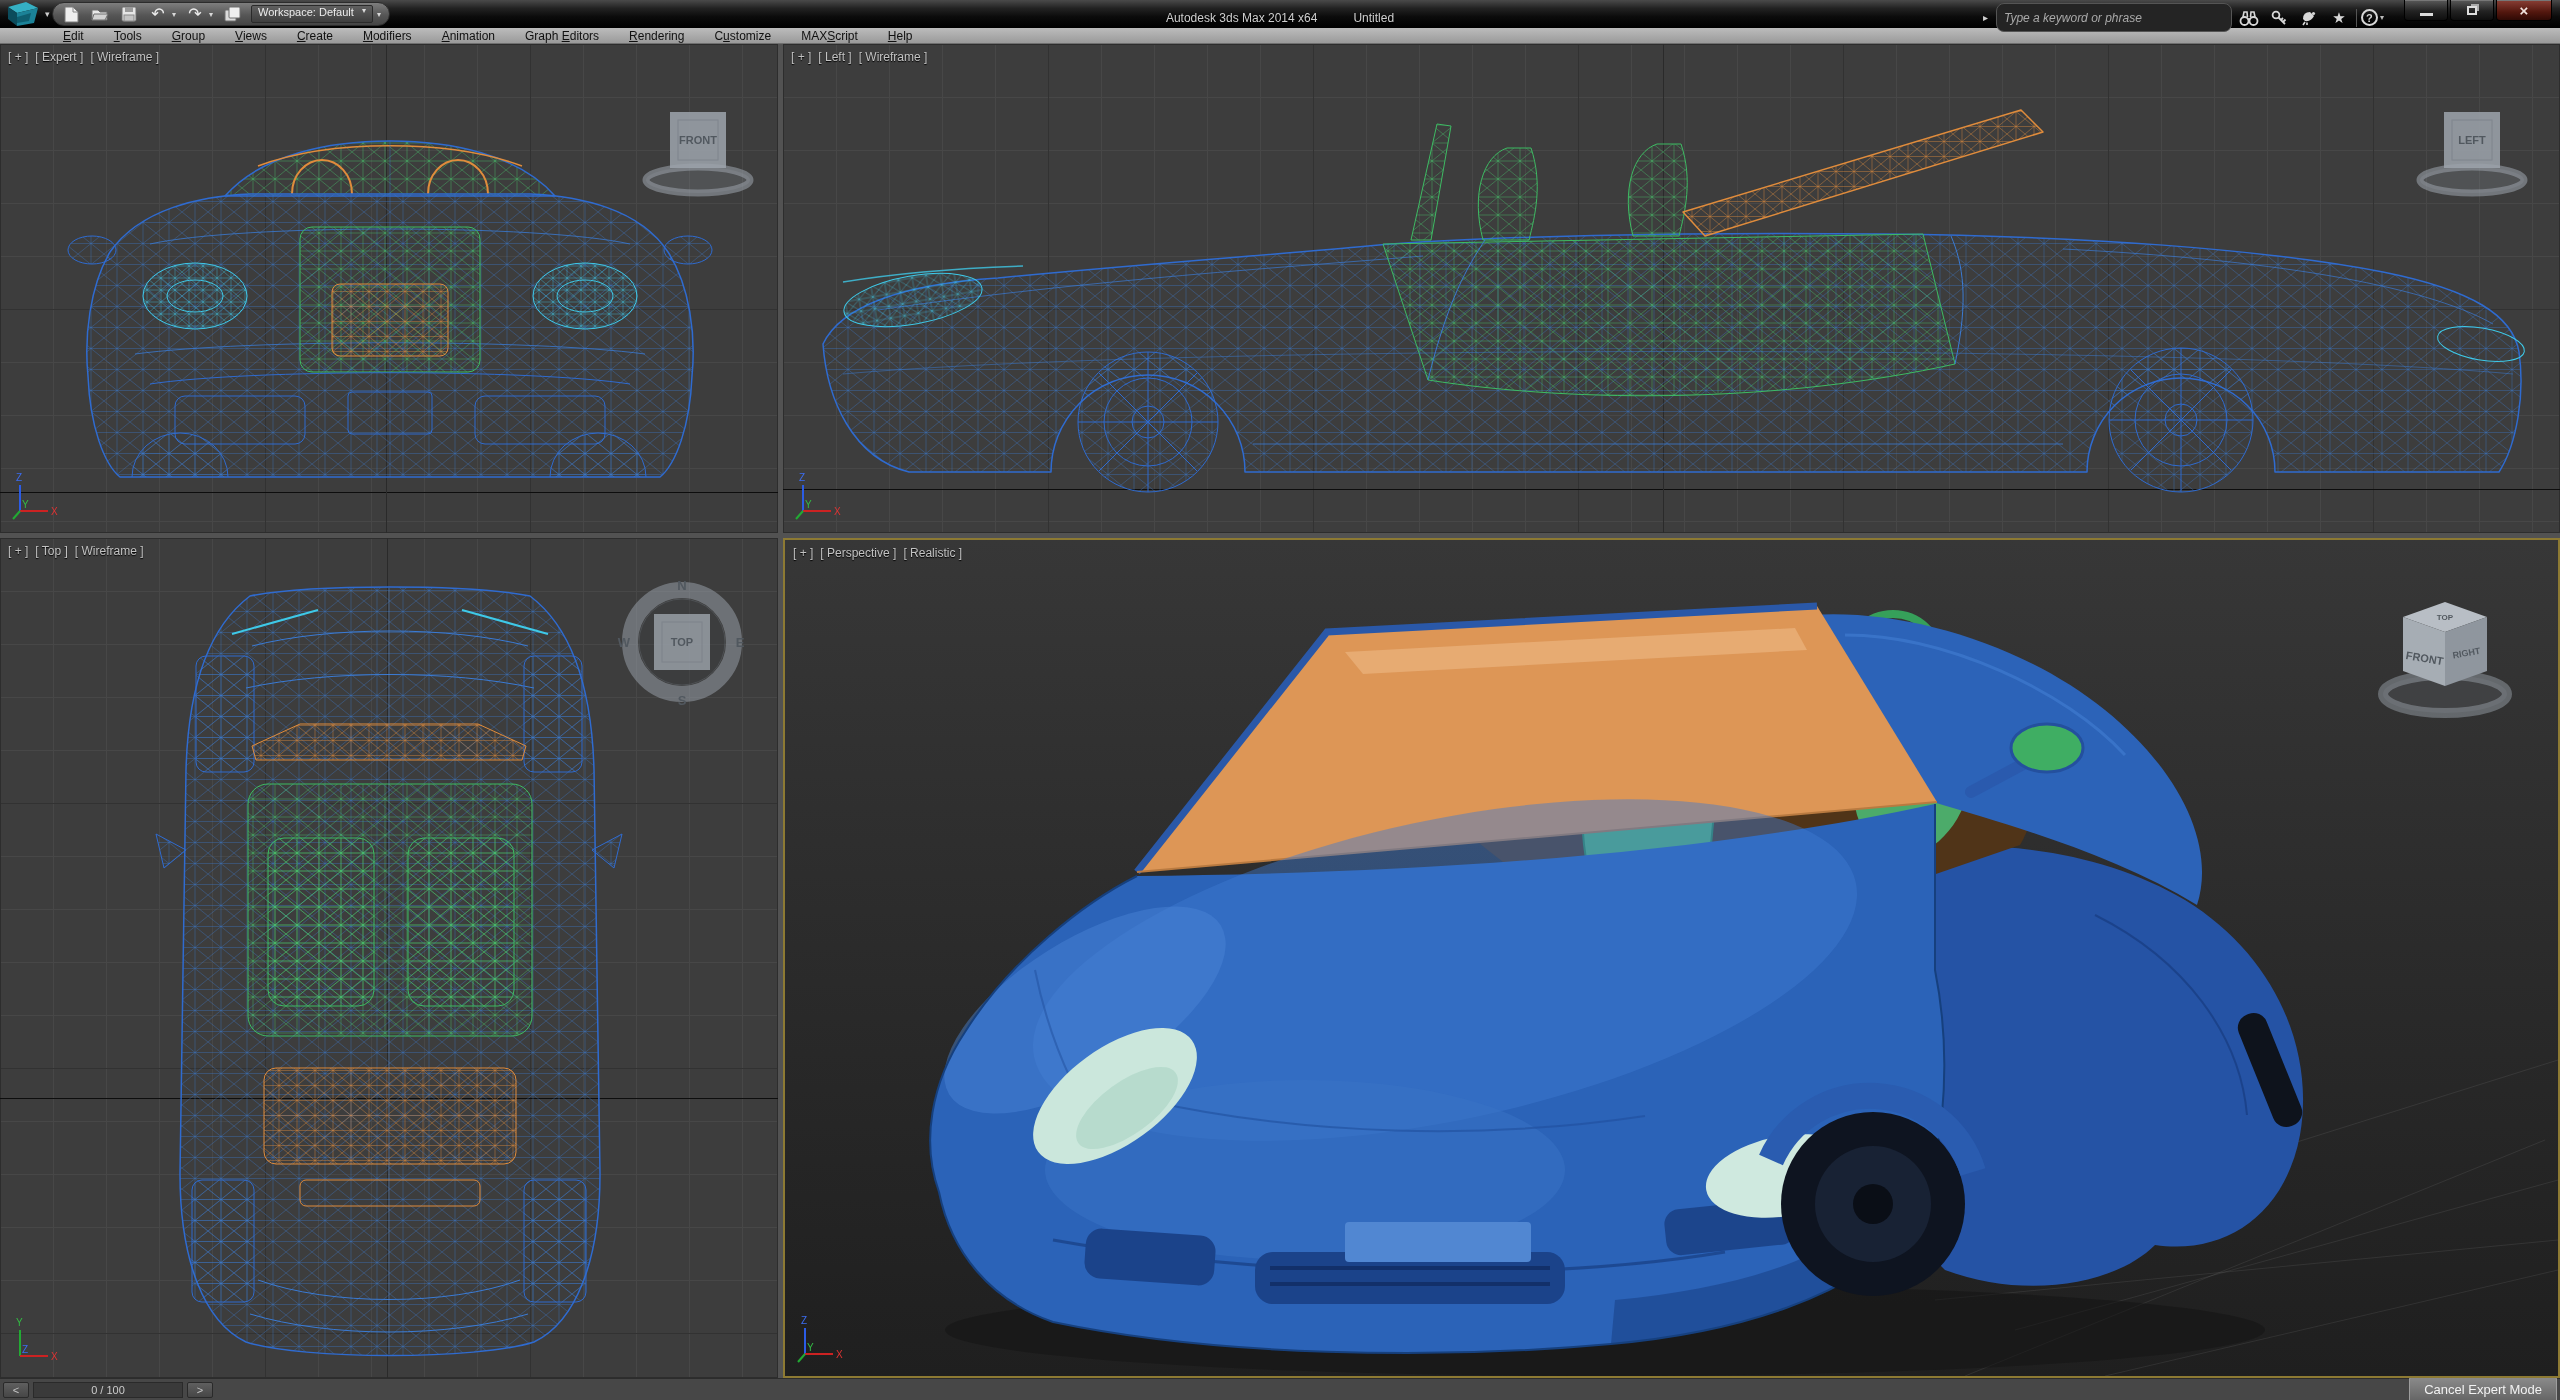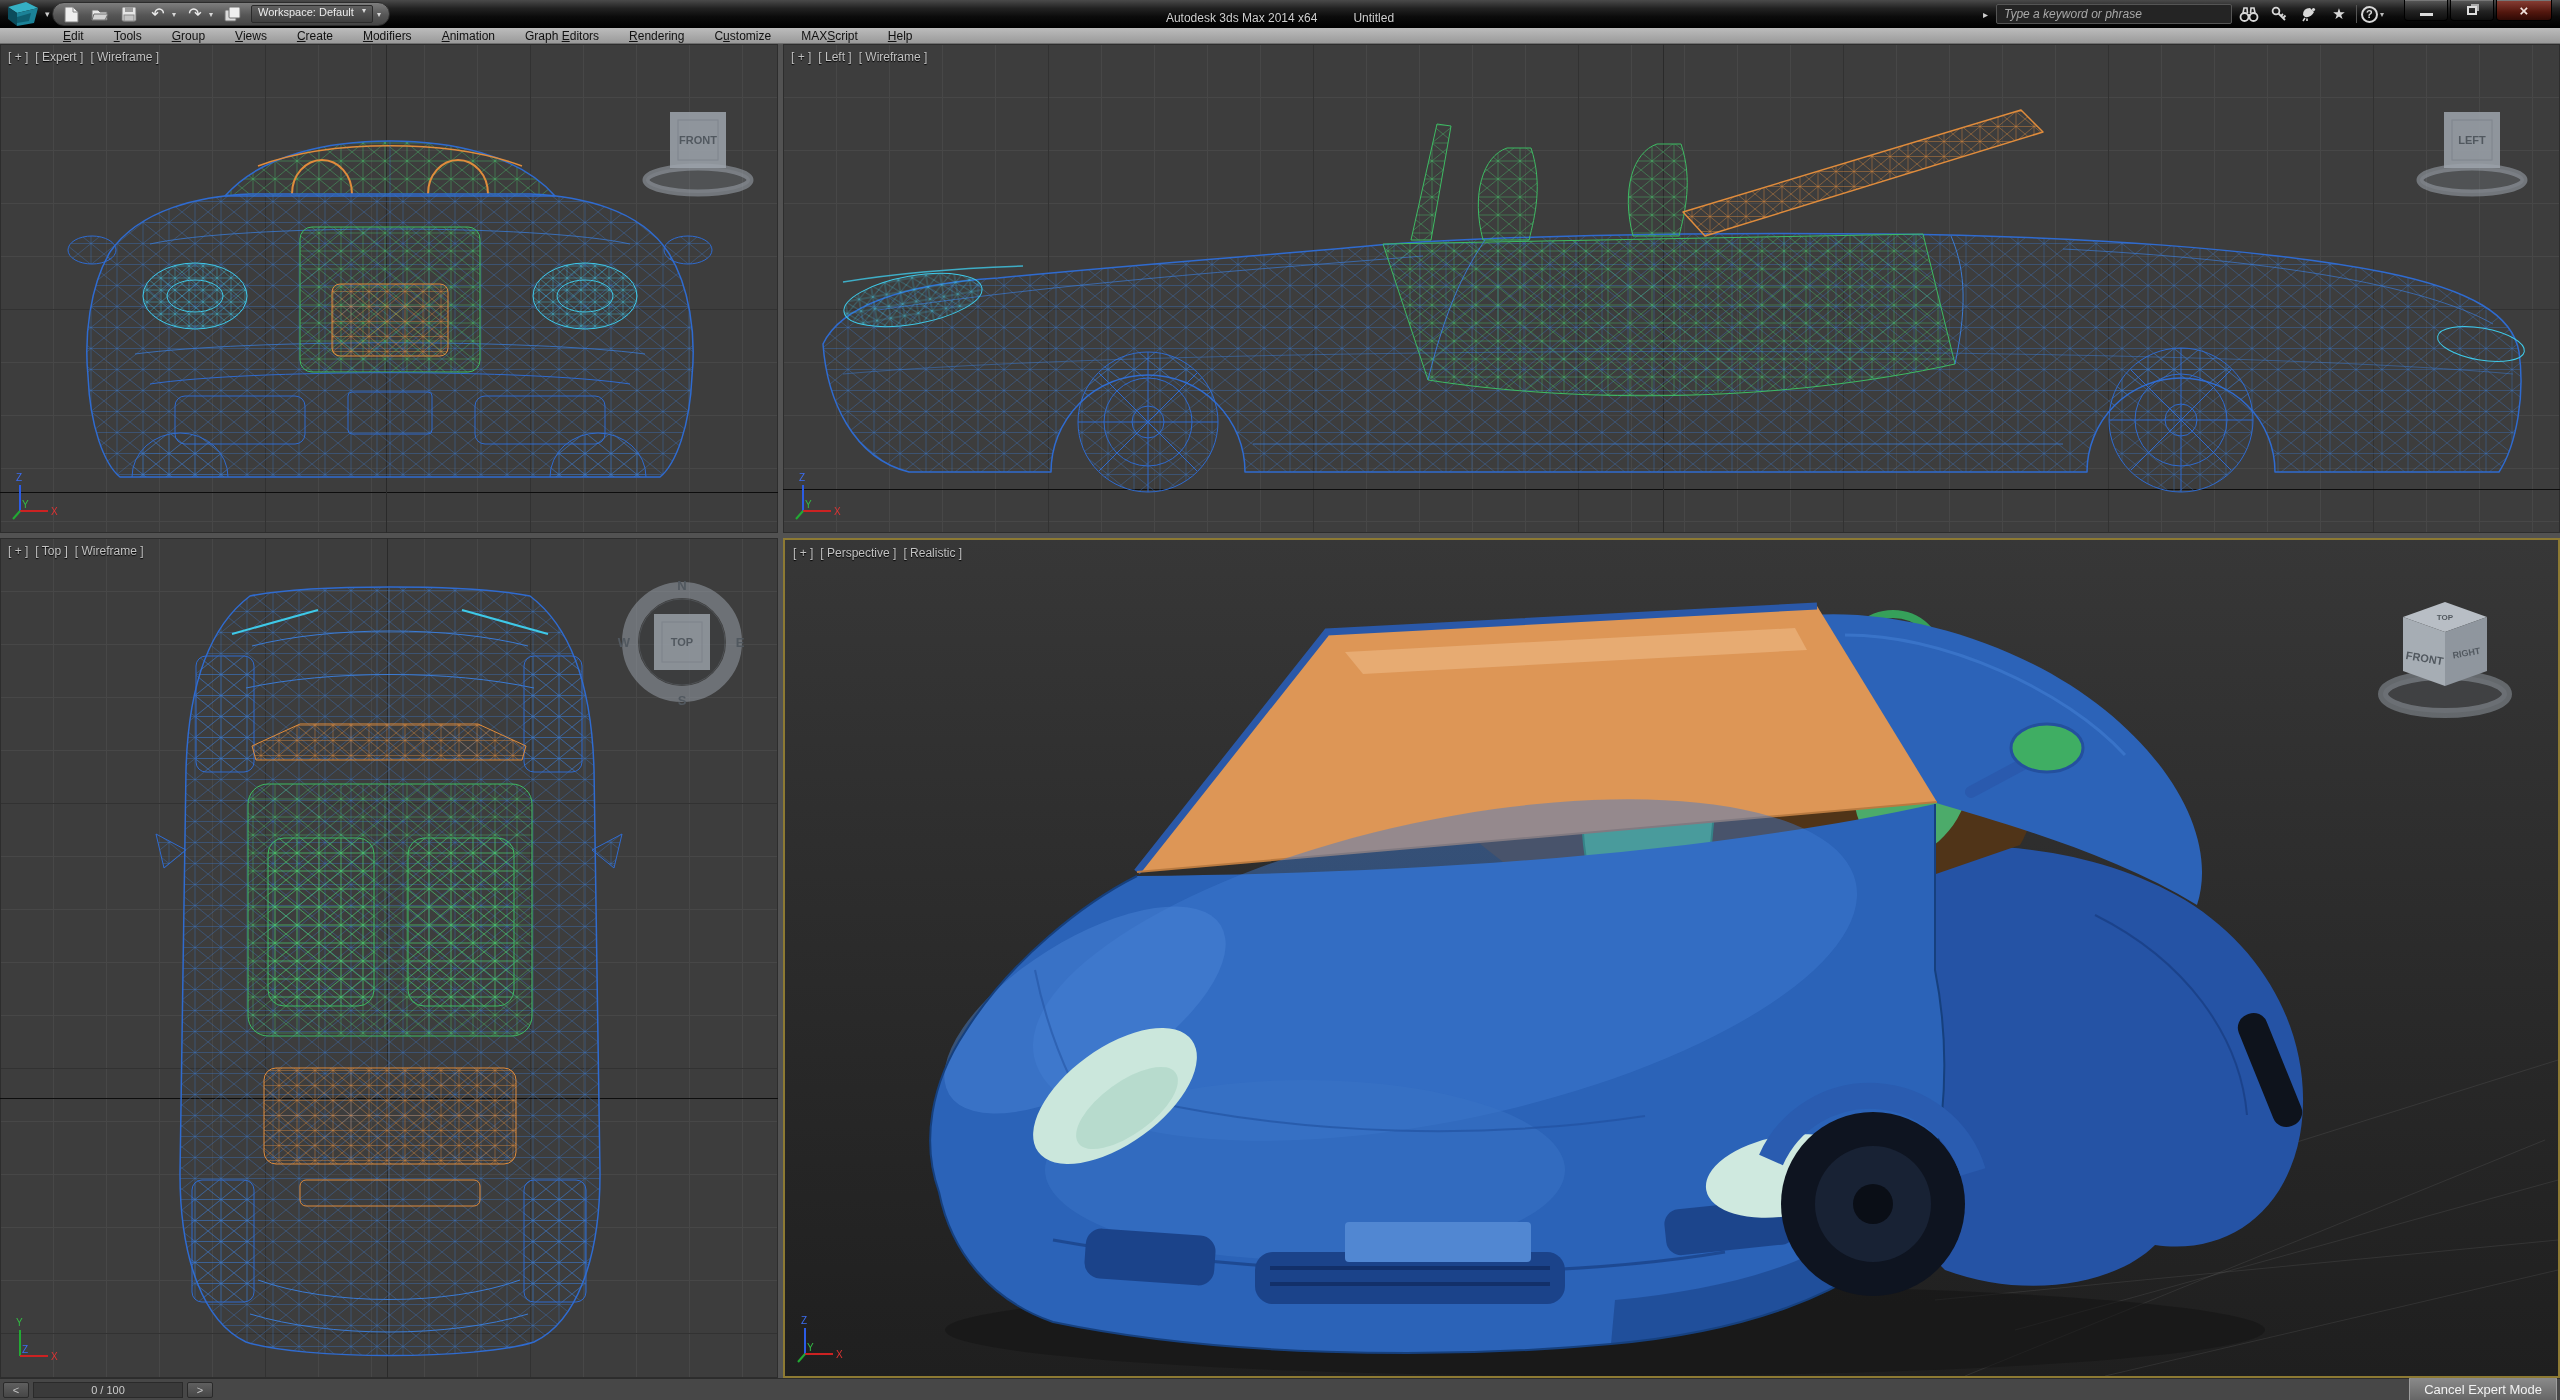--- a/index.html
+++ b/index.html
@@ -20,22 +20,22 @@
   .undo-glyph { color:#ececec; font-size:16px; line-height:16px; }
   .ws-drop { height:18px; min-width:122px; display:flex; align-items:flex-start; justify-content:space-between;
     gap:6px; padding:0 6px; border-radius:2px; border:1px solid #2a2a2a;
     background:linear-gradient(180deg,#606060,#3e3e3e); color:#ececec; font-size:11px; }
   .ws-drop .caret { font-size:8px; color:#ddd; }
   .title-text { position:absolute; top:0; left:50%; transform:translateX(-50%);
     height:36px; display:flex; align-items:center; gap:36px;
     color:#cfcfcf; font-size:12px; text-shadow:0 1px 2px #000; }
   .infocenter { position:absolute; right:176px; top:3px; display:flex; align-items:center; gap:4px; }
   .ic-arrow { color:#d0d0d0; font-size:10px; padding:2px 4px; }
-  .ic-search { width:236px; height:20px; background:#242424; border:1px solid #555;
-    border-radius:2px; color:#b9b9b9; font-style:italic; font-size:12px; padding:0 7px; }
+  .ic-search { width:236px; height:29px; background:#242424; border:1px solid #555;
+    border-radius:8px; color:#b9b9b9; font-style:italic; font-size:12px; padding:0 7px; }
   .ic-search::placeholder { color:#a9a9a9; font-style:italic; }
   .ic-btn { width:26px; height:22px; display:flex; align-items:center; justify-content:center; color:#d8d8d8; }
   .ic-sep { width:1px; height:18px; background:#555; }
   .star-glyph { font-size:15px; color:#d8d8d8; }
   .help-group { display:flex; align-items:center; gap:2px; }
   .help-circle { width:17px; height:17px; border-radius:50%; border:2px solid #d8d8d8;
     color:#d8d8d8; font-size:11px; font-weight:bold; display:flex; align-items:center; justify-content:center; }
   .help-caret { color:#bbb; font-size:8px; }
   .winctl { position:absolute; right:8px; top:0; display:flex; gap:2px; }
   .winbtn { width:44px; height:21px; border:1px solid #000; border-top:none;

